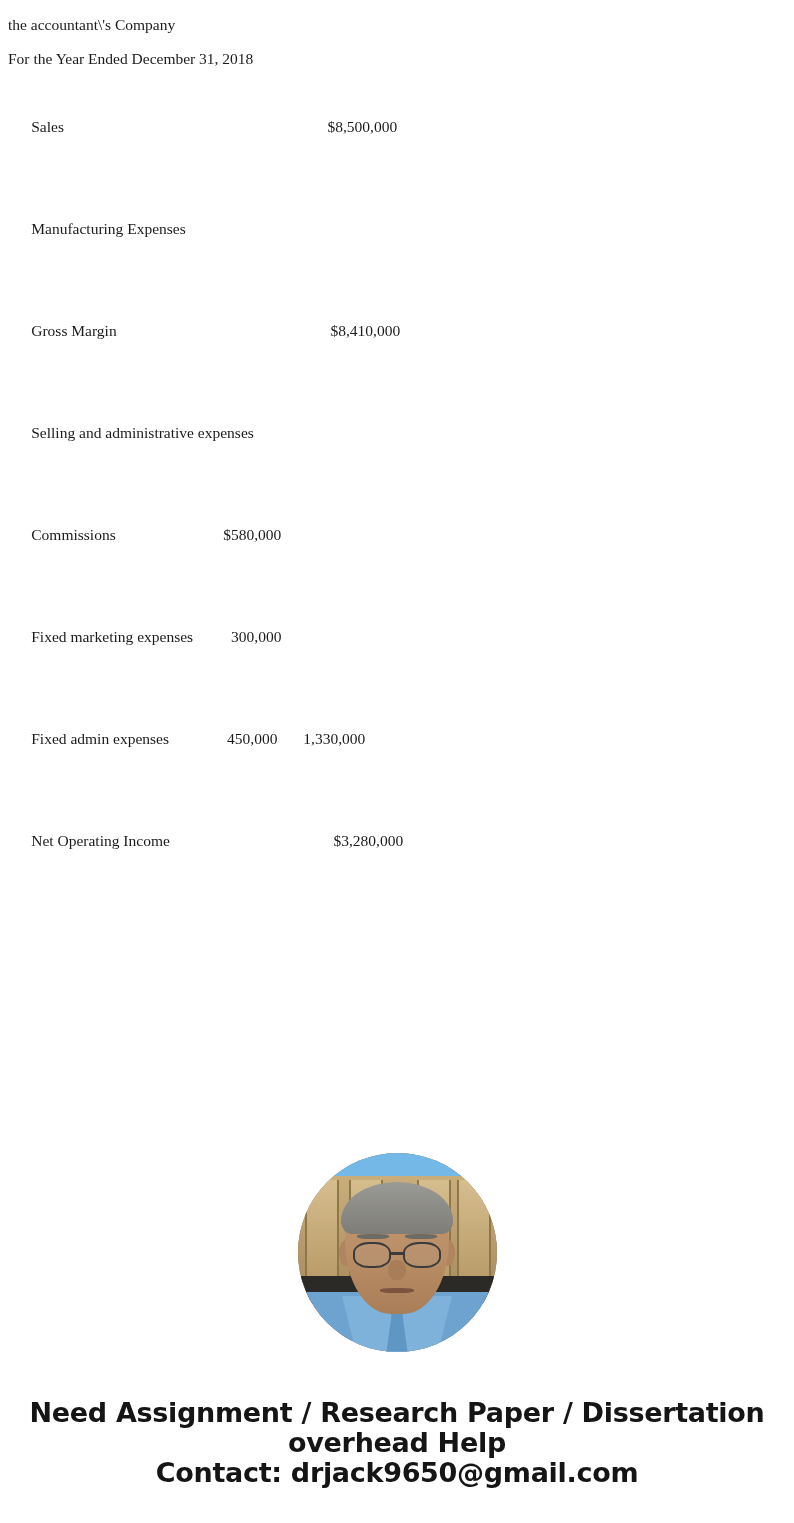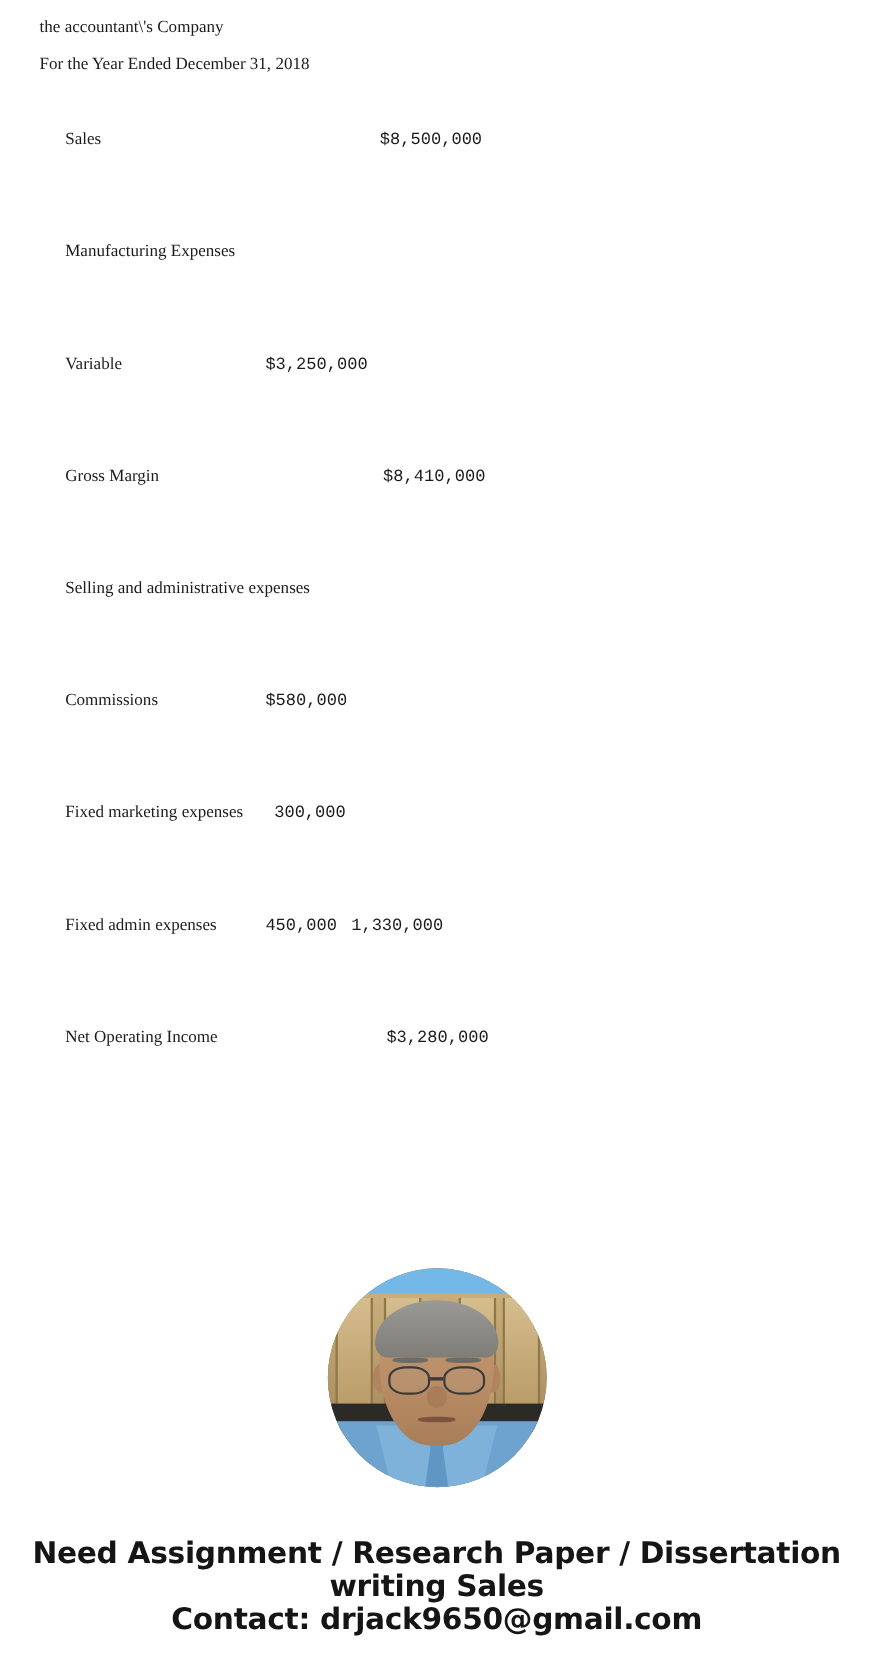--- a/index.html
+++ b/index.html
@@ -21,37 +21,35 @@
   .doc-clip {
     position: absolute;
     left: 0;
     top: 0;
     width: 794px;
     height: 1126px;
     overflow: hidden;
   }
   .doc-inner {
     padding: 8px 8px 0 8px;
-    margin-left: 28px;
   }
 
   
   .line {
     font-size: 15.5px;
     line-height: 34px;
     white-space: pre;
     color: #1b1b1b;
   }
 
   
   .line .lbl { display: inline-block; font-family: Liberation Serif, serif; }
   .col {
     display: inline-block;
-    text-align: left;
-    font-family: Liberation Mono, monospace;
+    text-align: center;
   }
 
   
   .avatar-wrap {
     position: absolute;
     left: 0;
     top: 1152px;
     width: 794px;
     height: 200px;
     display: flex;
@@ -186,23 +184,20 @@
     <div class="line">For the Year Ended December 31, 2018</div>
 
     <div class="line">
       <span class="lbl" style="width:286px">Sales</span><span class="col" style="width:90px">$8,500,000</span>
     </div>
 
     <div class="line">
       <span class="lbl">Manufacturing Expenses</span>
     </div>
 
-    <div class="line">
-      <span class="lbl" style="width:182px">Variable</span><span class="col" style="width:78px">$3,250,000</span>
-    </div>
 
 
     <div class="line">
       <span class="lbl" style="width:289px">Gross Margin</span><span class="col" style="width:90px">$8,410,000</span>
     </div>
 
     <div class="line">
       <span class="lbl">Selling and administrative expenses</span>
     </div>
 
@@ -248,15 +243,15 @@
     <div class="av-glass l"></div>
     <div class="av-glass r"></div>
     <div class="av-bridge"></div>
     <div class="av-nose"></div>
     <div class="av-mouth"></div>
   </div>
 </div>
 
 <div class="footer">
   <span class="fl">Need Assignment / Research Paper / Dissertation</span>
-  <span class="fl">writing Sales</span>
+  <span class="fl">overhead Help</span>
   <span class="fl">Contact: drjack9650@gmail.com</span>
 </div>
 
 </body></html>

